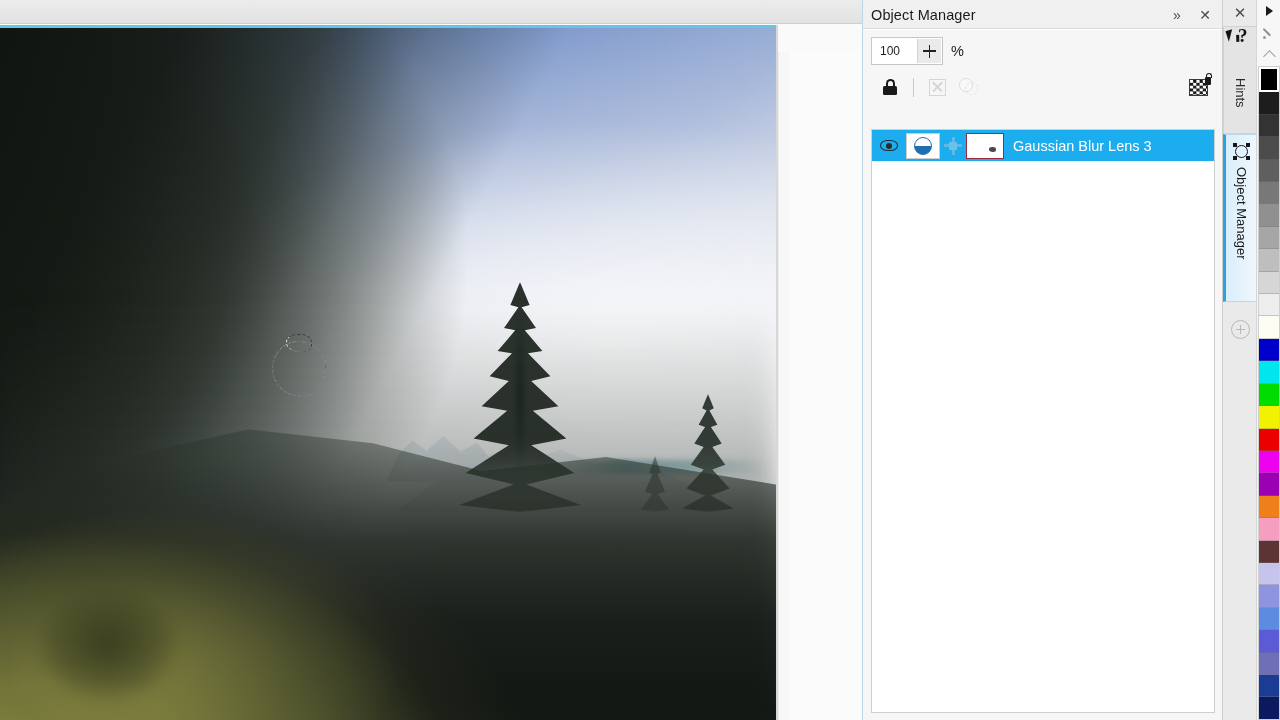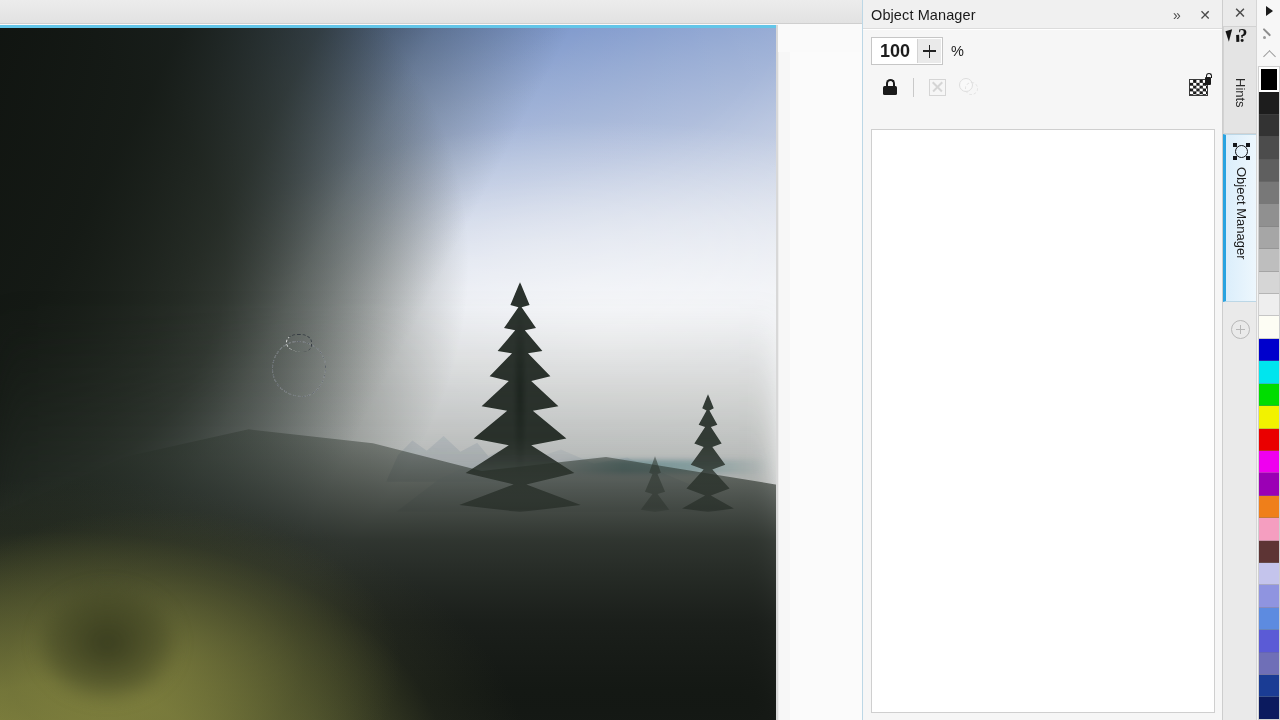--- a/index.html
+++ b/index.html
@@ -290,21 +290,21 @@
     rotate: -45deg;
     translate: 0 -3px;
   }
   .opacity-box {
     position: relative;
     flex: 0 0 72px; height: 28px;
     background: #ffffff;
     border: 1px solid #c6c6c6;
     display: flex; align-items: center;
     padding-left: 8px;
-    font-size: 18px; color: #1d1d1d; font-weight: bold;
+    font-size: 12px; color: #1d1d1d;
   }
   .spin {
     position: absolute; right: 1px; top: 1px;
     width: 24px; height: 24px;
     background: #eaeaea;
     border-left: 1px solid #d3d3d3;
     display: flex; align-items: center; justify-content: center;
   }
   .spin:before {
     content: ""; position: absolute;
@@ -723,20 +723,42 @@
         <div class="spacer"></div>
         <div class="ibtn">
           <span class="checker-ico">
             <span class="checker-lock"></span>
           </span>
         </div>
       </div>
 
       <div class="obj-list">
 
+        <div class="obj-row selected">
+          <div class="eye">
+            <span class="eye-g">
+              <span class="lid"></span>
+                <span class="pup"></span>
+            </span>
+          </div>
+          <div class="thumbs">
+            <span class="thumb-lens">
+              <span class="lens-circle"></span>
+            </span>
+            <span class="move-ico">
+              <span class="h"></span>
+                <span class="v"></span>
+                <span class="c"></span>
+            </span>
+            <span class="thumb-mask">
+              <span class="blot"></span>
+            </span>
+          </div>
+          <span class="obj-label sel">Gaussian Blur Lens 3</span>
+        </div>
 
 
       </div>
     </div>
   </div>
 
   <div class="tabstrip">
     <div class="tab-close">✕</div>
 
     <div class="tab-hints">

